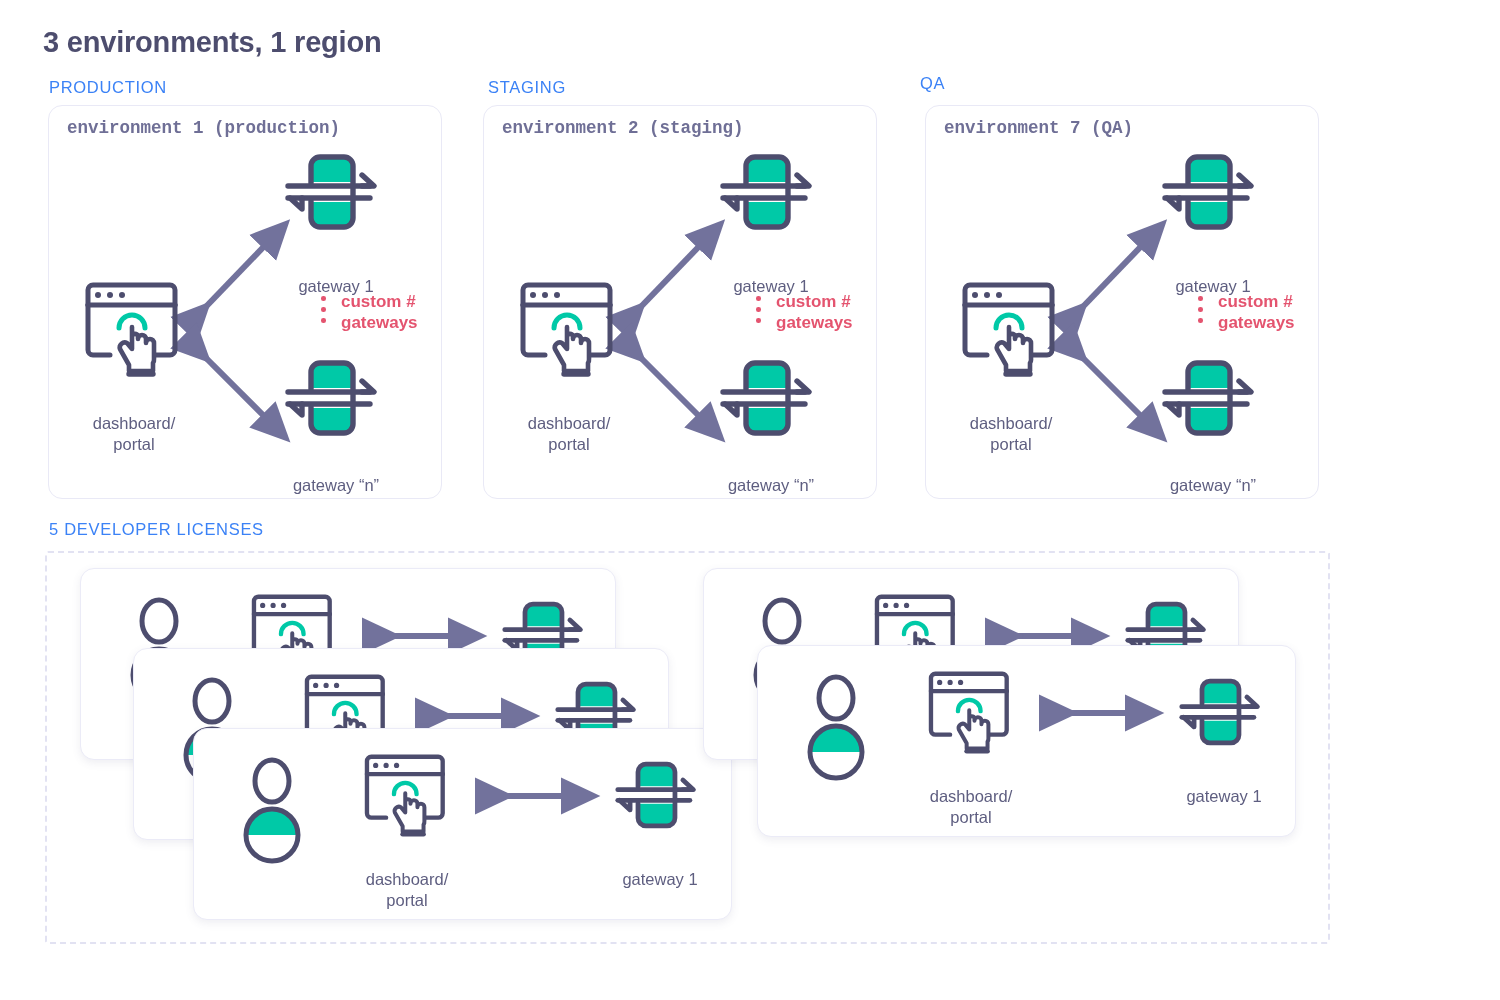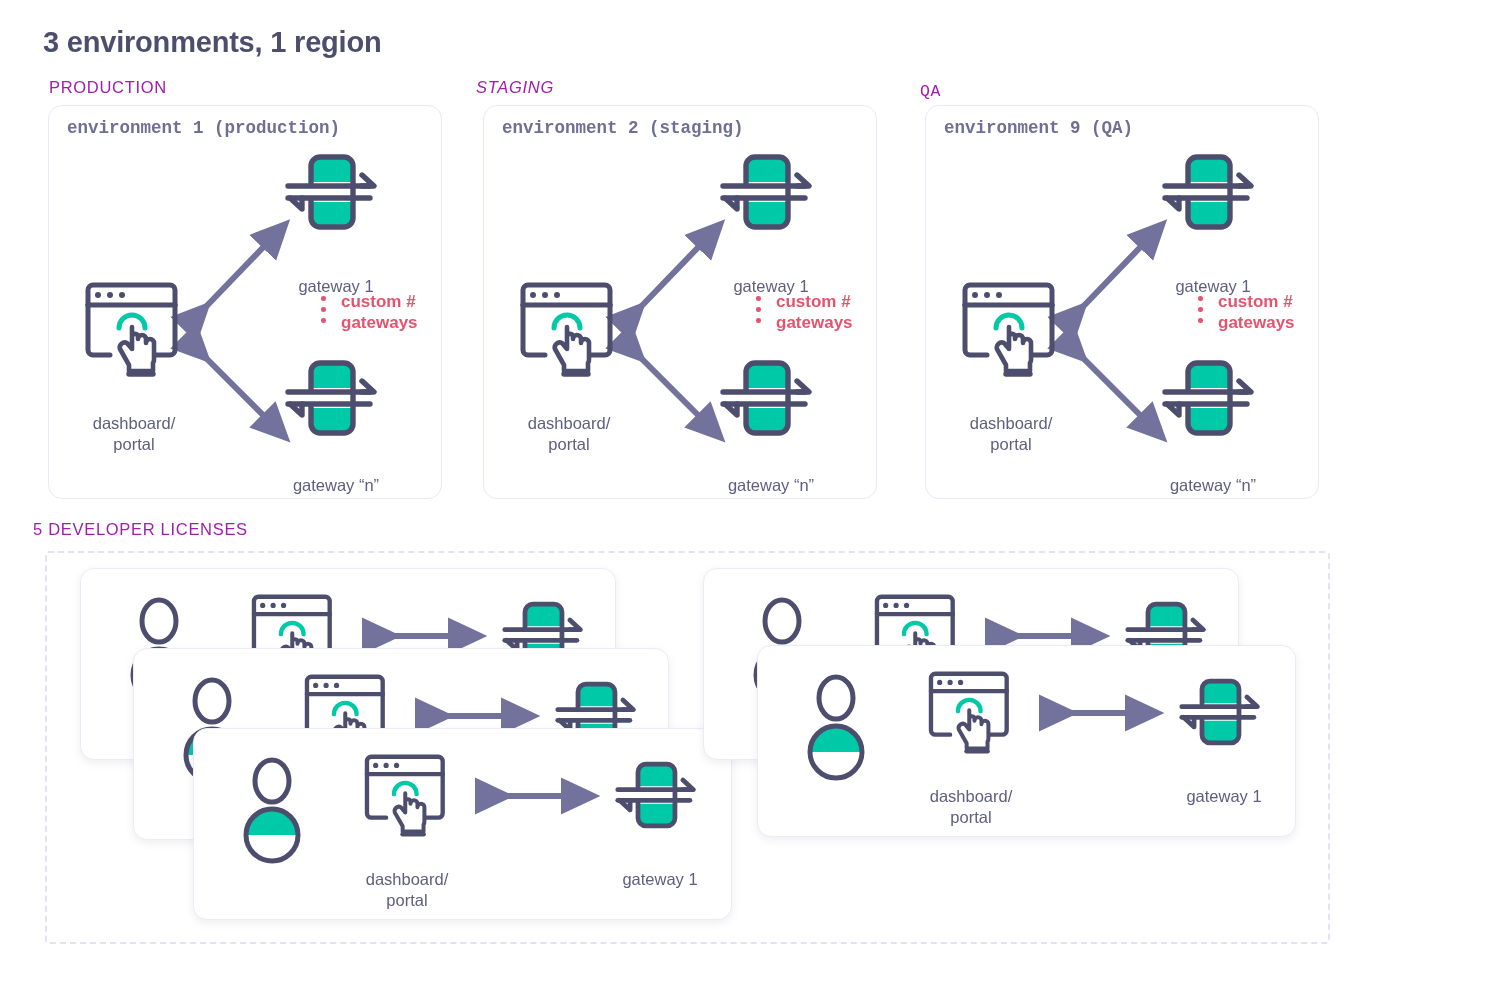--- a/index.html
+++ b/index.html
@@ -16,21 +16,21 @@
   
   .main-title{
     position:absolute;left:43px;top:26px;
     font-size:29px;font-weight:700;color:#4d4d6e;
     letter-spacing:-0.2px;
   }
 
   
   .section-caption{
     position:absolute;
-    font-size:16.5px;font-weight:400;color:#a21caf;
+    font-size:16.5px;font-weight:400;color:#3b82f6;
     letter-spacing:0.7px;
   }
 
   
   .env-box{
     position:absolute;
     width:392px;height:392px;
     border:1.6px solid #e9e9f6;
     border-radius:14px;
     background:#fff;
@@ -86,22 +86,22 @@
   svg{display:block;overflow:visible;}
 </style>
 </head>
 <body>
 
 <div class="page">
 
   <div class="main-title">3 environments, 1 region</div>
 
   <div class="section-caption" style="left:49px;top:78px;">PRODUCTION</div>
-  <div class="section-caption" style="left:476px;top:78px;font-style:italic;">STAGING</div>
-  <div class="section-caption" style="left:920px;top:82px;font-family:Liberation Mono, monospace;">QA</div>
+  <div class="section-caption" style="left:488px;top:78px;">STAGING</div>
+  <div class="section-caption" style="left:920px;top:74px;">QA</div>
 
   <div class="env-box" style="left:48px;top:105px;">
     <div class="env-title">environment 1 (production)</div>
 
     <svg class="icon" style="left:0;top:0;" width="392" height="392">
       <defs>
         <marker id="ah1a" markerWidth="7" markerHeight="7" refX="3.2" refY="3.5" orient="auto">
           <path d="M0,0.4 L6.6,3.5 L0,6.6 z" fill="#72729c"></path>
         </marker>
       </defs>
@@ -232,21 +232,21 @@
         <line x1="6" y1="44" x2="88" y2="44"></line>
           <line x1="6" y1="56" x2="88" y2="56"></line>
         <path d="M80,33 L92,44 L80,44"></path>
           <path d="M20,56 L20,67 L8,56"></path>
       </g>
     </svg>
     <div class="nodelabel" style="left:227px;top:345px;width:120px;">gateway “n”</div>
   </div>
 
   <div class="env-box" style="left:925px;top:105px;">
-    <div class="env-title">environment 9 (QA)</div>
+    <div class="env-title">environment 7 (QA)</div>
 
     <svg class="icon" style="left:0;top:0;" width="392" height="392">
       <defs>
         <marker id="ah3a" markerWidth="7" markerHeight="7" refX="3.2" refY="3.5" orient="auto">
           <path d="M0,0.4 L6.6,3.5 L0,6.6 z" fill="#72729c"></path>
         </marker>
       </defs>
       <line x1="148" y1="210" x2="227" y2="128" stroke="#72729c" stroke-width="6" marker-start="url(#ah3a)" marker-end="url(#ah3a)"></line>
       <line x1="148" y1="243" x2="227" y2="322" stroke="#72729c" stroke-width="6" marker-start="url(#ah3a)" marker-end="url(#ah3a)"></line>
     </svg>
@@ -302,21 +302,21 @@
         <path d="M29,41 L29,24 a9,9 0 0 1 9,-9 L62,15 a9,9 0 0 1 9,9 L71,76 a9,9 0 0 1 -9,9 L38,85 a9,9 0 0 1 -9,-9 L29,59"></path>
         <line x1="6" y1="44" x2="88" y2="44"></line>
           <line x1="6" y1="56" x2="88" y2="56"></line>
         <path d="M80,33 L92,44 L80,44"></path>
           <path d="M20,56 L20,67 L8,56"></path>
       </g>
     </svg>
     <div class="nodelabel" style="left:227px;top:345px;width:120px;">gateway “n”</div>
   </div>
 
-  <div class="section-caption" style="left:33px;top:520px;">5 DEVELOPER LICENSES</div>
+  <div class="section-caption" style="left:49px;top:520px;">5 DEVELOPER LICENSES</div>
 
   <div class="dev-dashed"></div>
 
   <div class="dev-card" style="left:80px;top:568px;width:534px;height:190px;">
     <svg class="icon" style="left:42px;top:28px;" width="72" height="86" viewBox="0 0 72 86">
       <path d="M10,78 a26,26 0 0 1 52,0 Z" fill="#00c9a7"></path>
       <g fill="none" stroke="#4d4d6e" stroke-width="5" stroke-linejoin="round">
         <ellipse cx="36" cy="24" rx="17" ry="21"></ellipse>
         <path d="M10,78 a26,26 0 0 1 52,0 a26,26 0 0 1 -52,0 Z"></path>
       </g>

